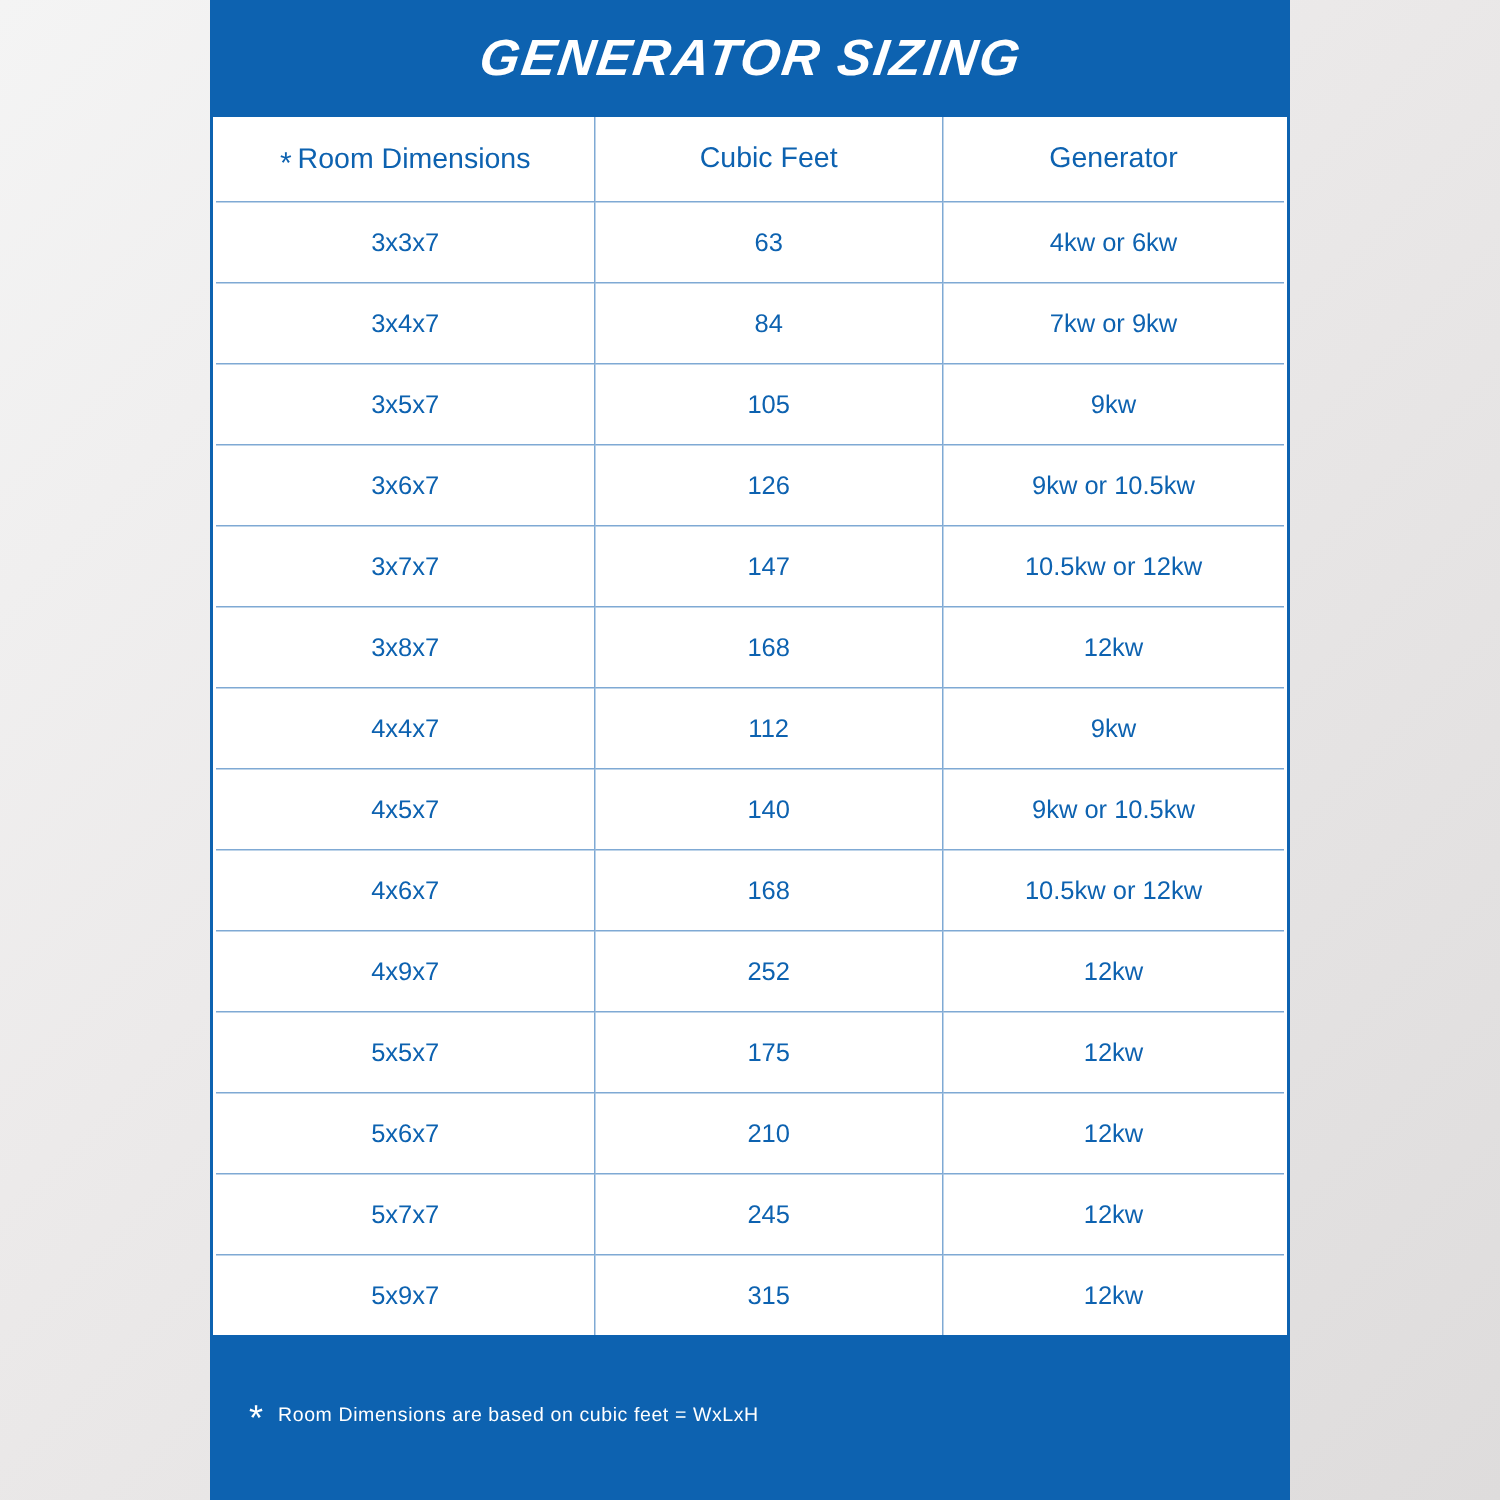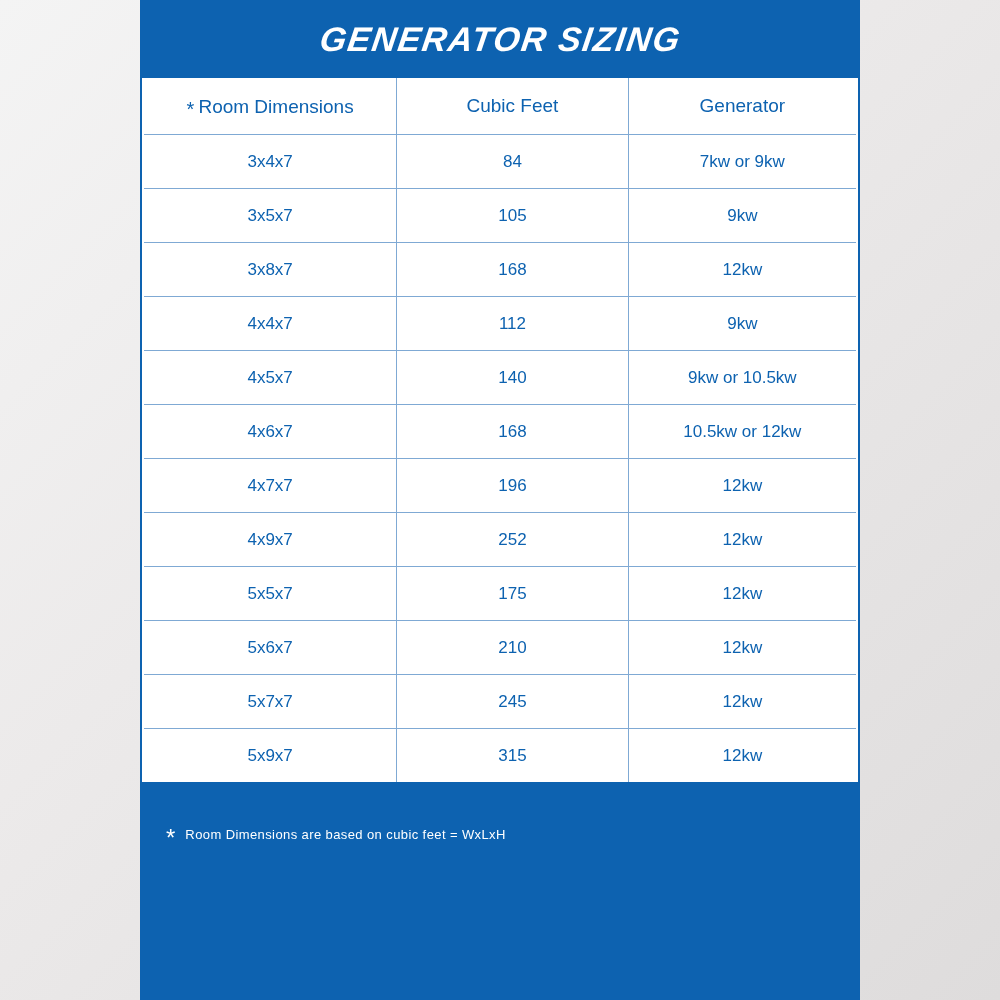--- a/index.html
+++ b/index.html
@@ -119,53 +119,63 @@
         <tr>
           <th>
             <span class="asterisk">*</span><span>Room Dimensions</span>
           </th>
           <th>Cubic Feet</th>
           <th>Generator</th>
         </tr>
       </thead>
       <tbody id="table-body">
           <tr>
+            <td>3x3x7</td>
+            <td>63</td>
+            <td>4kw or 6kw</td>
+          </tr>
+          <tr>
             <td>3x4x7</td>
             <td>84</td>
             <td>7kw or 9kw</td>
           </tr>
           <tr>
             <td>3x5x7</td>
             <td>105</td>
             <td>9kw</td>
           </tr>
           <tr>
+            <td>3x6x7</td>
+            <td>126</td>
+            <td>9kw or 10.5kw</td>
+          </tr>
+          <tr>
+            <td>3x7x7</td>
+            <td>147</td>
+            <td>10.5kw or 12kw</td>
+          </tr>
+          <tr>
             <td>3x8x7</td>
             <td>168</td>
             <td>12kw</td>
           </tr>
           <tr>
             <td>4x4x7</td>
             <td>112</td>
             <td>9kw</td>
           </tr>
           <tr>
             <td>4x5x7</td>
             <td>140</td>
             <td>9kw or 10.5kw</td>
           </tr>
           <tr>
             <td>4x6x7</td>
             <td>168</td>
             <td>10.5kw or 12kw</td>
-          </tr>
-          <tr>
-            <td>4x7x7</td>
-            <td>196</td>
-            <td>12kw</td>
           </tr>
           <tr>
             <td>4x9x7</td>
             <td>252</td>
             <td>12kw</td>
           </tr>
           <tr>
             <td>5x5x7</td>
             <td>175</td>
             <td>12kw</td>

